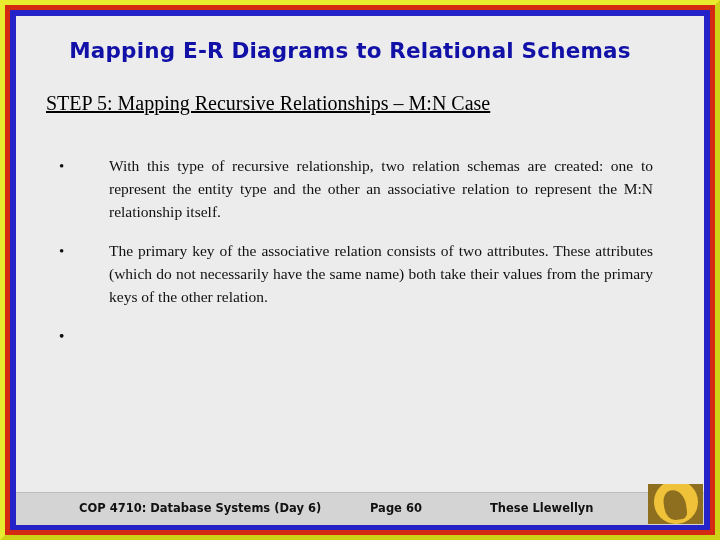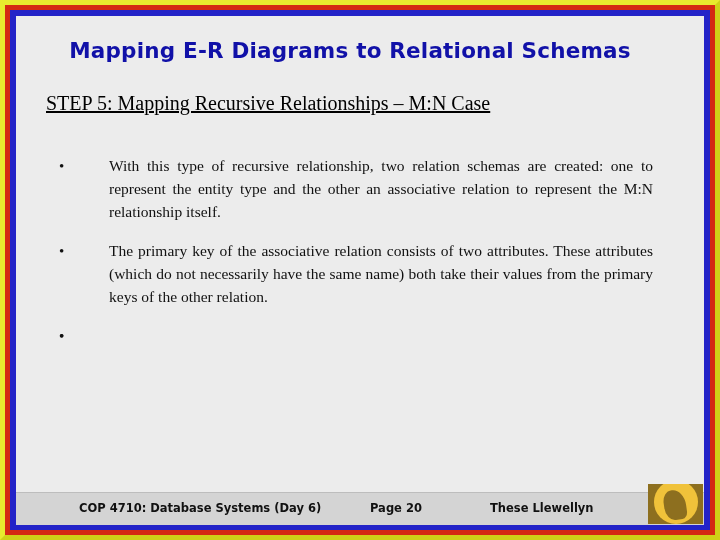--- a/index.html
+++ b/index.html
@@ -179,21 +179,21 @@
     <div class="bullet">
       <span class="dot">•</span>
     </div>
     <div class="bullet">
       <span class="dot">•</span>
     </div>
   </div>
 
   <div class="footer-bar"></div>
   <div class="footer-text footer-course">COP 4710: Database Systems  (Day 6)</div>
-  <div class="footer-text footer-page">Page 20</div>
+  <div class="footer-text footer-page">Page 60</div>
   <div class="footer-text footer-author">These Llewellyn</div>
 
   <div class="logo">
     <div class="circle"></div>
     <div class="knight"></div>
   </div>
 
 </div>
 
 </body></html>

